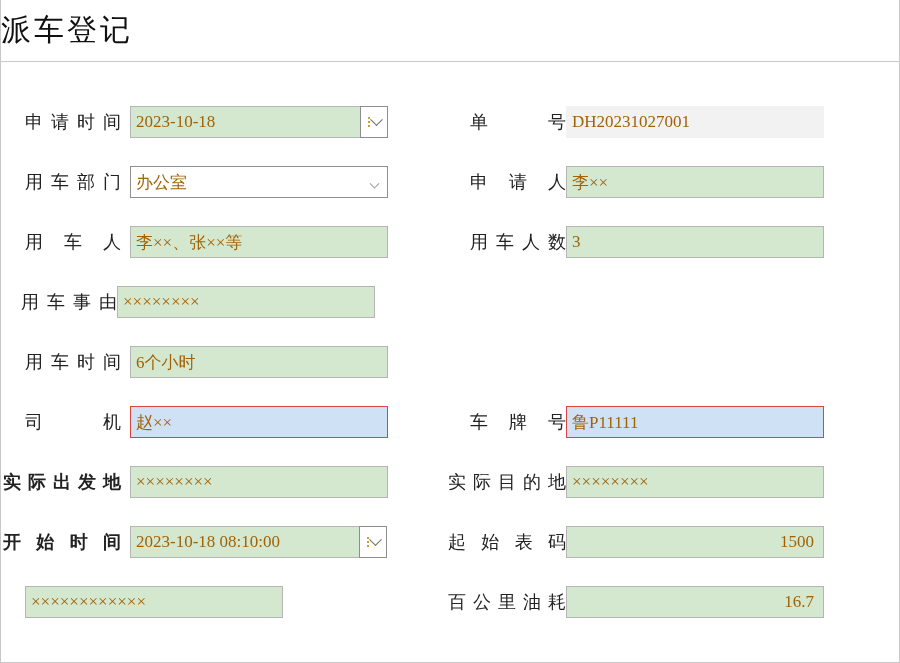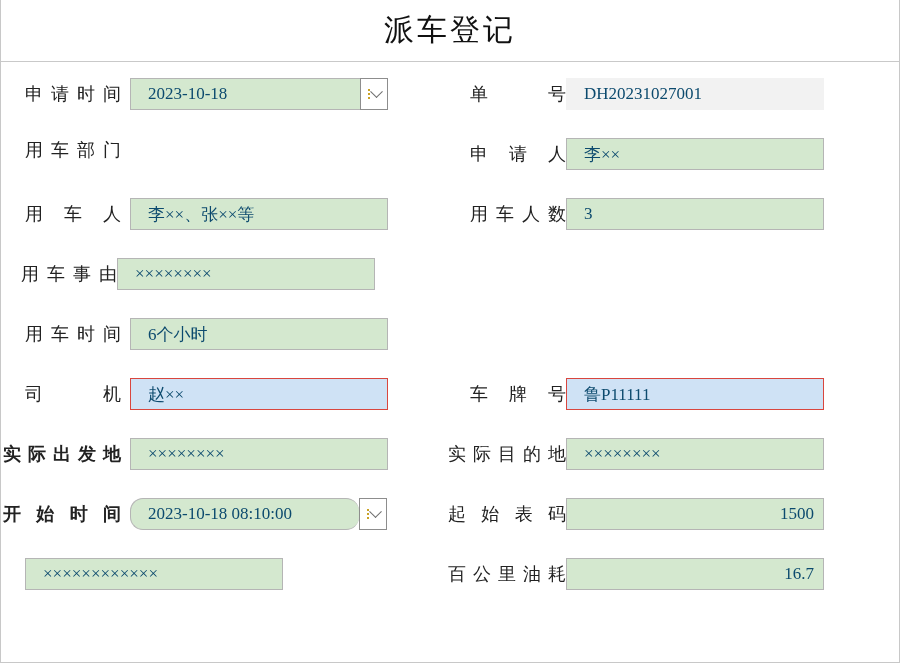--- a/index.html
+++ b/index.html
@@ -16,37 +16,36 @@
     border-left: 1px solid #c8c8c8;
     border-right: 1px solid #c8c8c8;
     border-bottom: 1px solid #c8c8c8;
     overflow: hidden;
   }
   
   .title-bar {
     height: 62px;
     display: flex;
     align-items: center;
-    justify-content: center;
     border-bottom: 1px solid #c9c9c9;
   }
   .title-text {
     font-size: 30px;
     letter-spacing: 3px;
     color: #111;
     font-family: "Liberation Serif", "DejaVu Serif", serif;
     font-weight: normal;
   }
   
   .form {
     padding: 16px 0 0 0;
   }
   .row {
     display: flex;
-    align-items: flex-start;
+    align-items: flex-end;
     height: 60px;
   }
   .col {
     display: flex;
     align-items: center;
     width: 450px;
   }
   .col.left { padding-left: 24px; }
   .col.right { padding-left: 20px; }
 
@@ -65,22 +64,22 @@
   .col.right .label.wide { width: 118px; margin-left: -22px; }
 
   
   .field {
     position: relative;
     height: 32px;
     width: 258px;
     display: flex;
     align-items: center;
     font-size: 17px;
-    color: #0c4a6e;
-    padding: 0 17px;
+    color: #a16207;
+    padding: 0 5px;
     border: 1px solid #b5b5b5;
     background: #d4e8cf;
     overflow: hidden;
     white-space: nowrap;
     font-family: "Liberation Serif", "DejaVu Serif", serif;
   }
   .field.readonly {
     background: #f2f2f2;
     border-color: transparent;
   }
@@ -100,21 +99,21 @@
   .picker {
     display: flex;
     align-items: stretch;
     width: 258px;
     height: 32px;
   }
   .picker .field {
     width: 230px;
     border-right: none;
   }
-  .picker.wide .field { width: 229px; border-radius: 13px; }
+  .picker.wide .field { width: 229px; }
   .spin {
     width: 28px;
     border: 1px solid #8d8d8d;
     background: #fff;
     display: flex;
     align-items: center;
     justify-content: center;
     gap: 2px;
   }
   .spin .dots {
@@ -174,20 +173,24 @@
         <div class="label">单　　号</div>
         <div class="field readonly">
           <span class="val">DH20231027001</span>
         </div>
       </div>
     </div>
 
     <div class="row">
       <div class="col left">
         <div class="label">用车部门</div>
+        <div class="field select">
+          <span class="val">办公室</span>
+          <span class="sel-arrow"><span class="chev small"></span></span>
+        </div>
       </div>
       <div class="col right">
         <div class="label">申　请　人</div>
         <div class="field">
           <span class="val">李××</span>
         </div>
       </div>
     </div>
 
     <div class="row">

